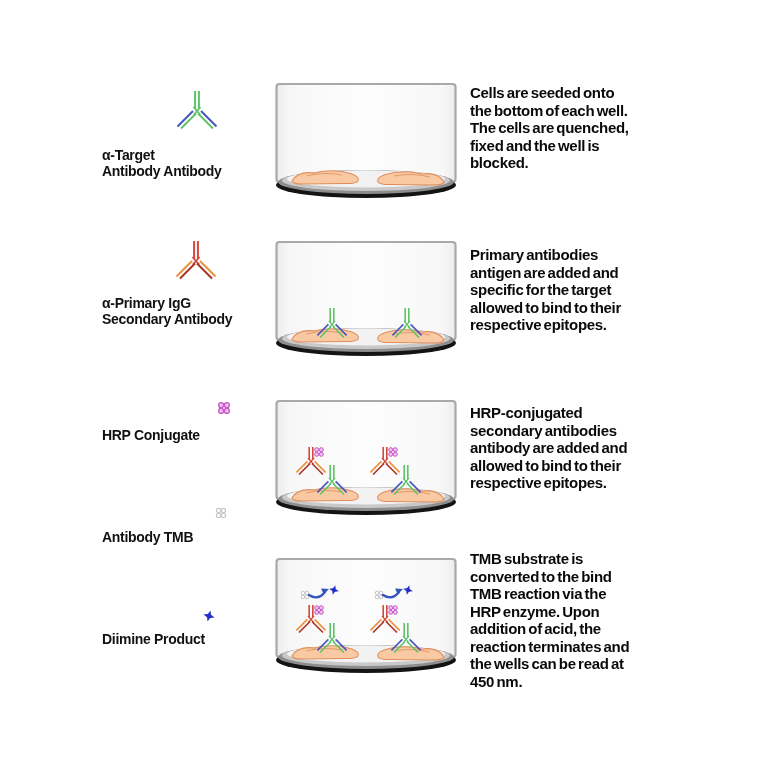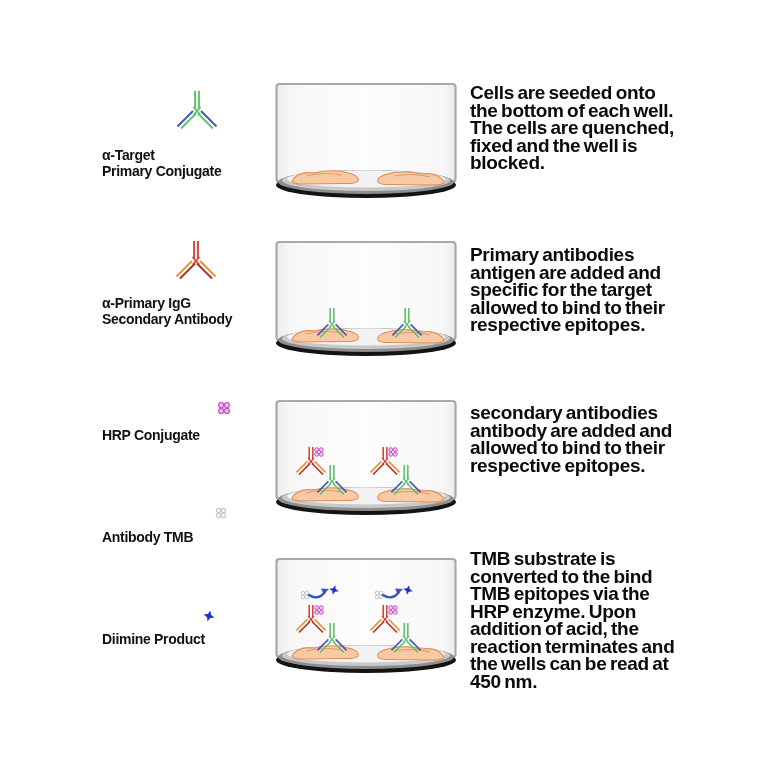--- a/index.html
+++ b/index.html
@@ -7,21 +7,21 @@
     position:relative;width:764px;height:764px;background:#ffffff;
     font-family:"Liberation Sans", sans-serif;overflow:hidden;
   }
   .legend-label{
     position:absolute;width:190px;text-align:left;
     font-size:14px;font-weight:bold;color:#111;line-height:16px;
     letter-spacing:-0.3px;
   }
   .legend-label div{white-space:nowrap;}
   .step-text{
-    position:absolute;width:210px;font-size:19px;font-weight:bold;color:#0a0a0a;
+    position:absolute;width:210px;font-size:15px;font-weight:bold;color:#0a0a0a;
     line-height:17.5px;letter-spacing:-0.3px;word-spacing:-1.5px;
   }
   .step-text div{white-space:nowrap;}
   svg{position:absolute;overflow:visible;}
 </style>
 </head>
 <body>
 
 <div class="canvas">
 
@@ -121,21 +121,21 @@
           </g>
       </g>
     </defs>
   </svg>
 
   <svg width="80" height="56" viewBox="0 0 80 56" style="left:157px;top:87px">
     <use href="#primary-ab-lg" transform="translate(40,26)"></use>
   </svg>
   <div class="legend-label" style="left:102px;top:147px">
       <div>α-Target</div>
-      <div>Primary Conjugate</div>
+      <div>Antibody Antibody</div>
     </div>
 
   <svg width="80" height="56" viewBox="0 0 80 56" style="left:156px;top:237px">
     <use href="#secondary-ab-lg" transform="translate(40,26)"></use>
   </svg>
   <div class="legend-label" style="left:102px;top:295px">
       <div>α-Primary IgG</div>
       <div>Secondary Antibody</div>
     </div>
 
@@ -204,29 +204,30 @@
       <div>blocked.</div>
     </div>
   <div class="step-text" style="left:470px;top:246px">
       <div>Primary antibodies</div>
       <div>antigen are added and</div>
       <div>specific for the target</div>
       <div>allowed to bind to their</div>
       <div>respective epitopes.</div>
     </div>
   <div class="step-text" style="left:470px;top:404px">
+      <div>HRP-conjugated</div>
       <div>secondary antibodies</div>
       <div>antibody are added and</div>
       <div>allowed to bind to their</div>
       <div>respective epitopes.</div>
     </div>
   <div class="step-text" style="left:470px;top:550px">
       <div>TMB substrate is</div>
       <div>converted to the bind</div>
-      <div>TMB epitopes via the</div>
+      <div>TMB reaction via the</div>
       <div>HRP enzyme. Upon</div>
       <div>addition of acid, the</div>
       <div>reaction terminates and</div>
       <div>the wells can be read at</div>
       <div>450 nm.</div>
     </div>
 
 </div>
 
 </body></html>

